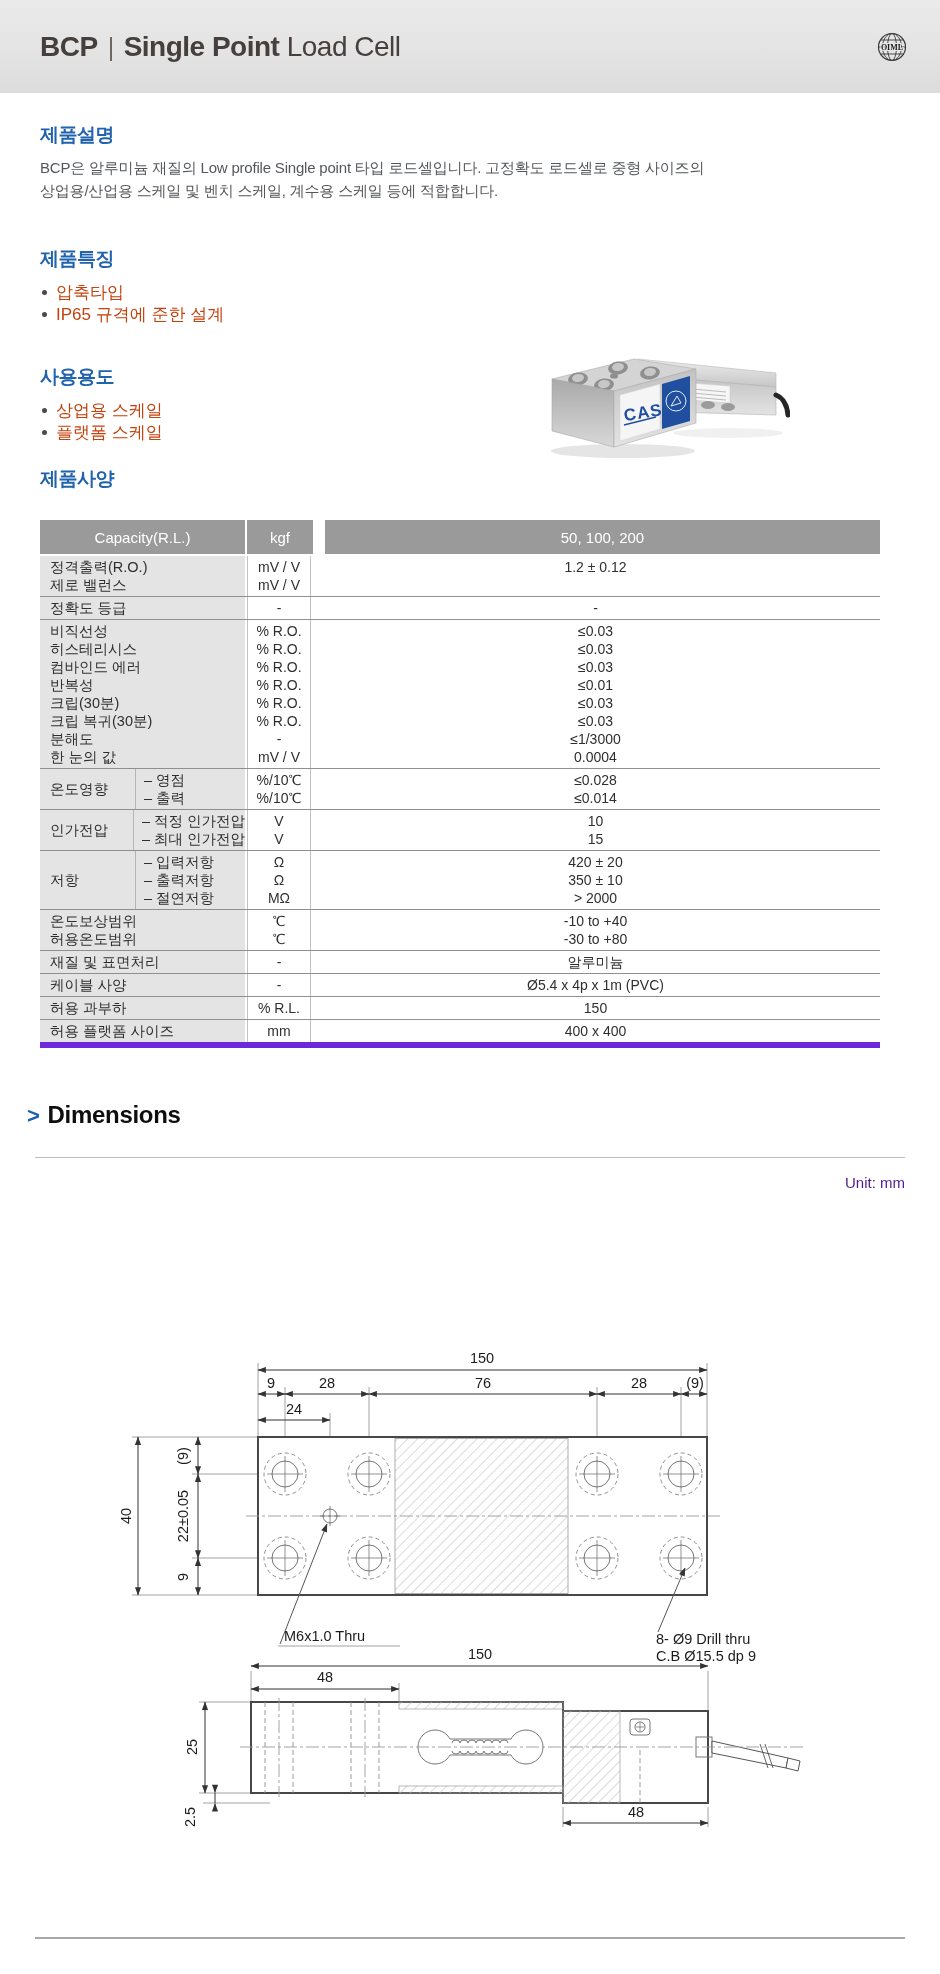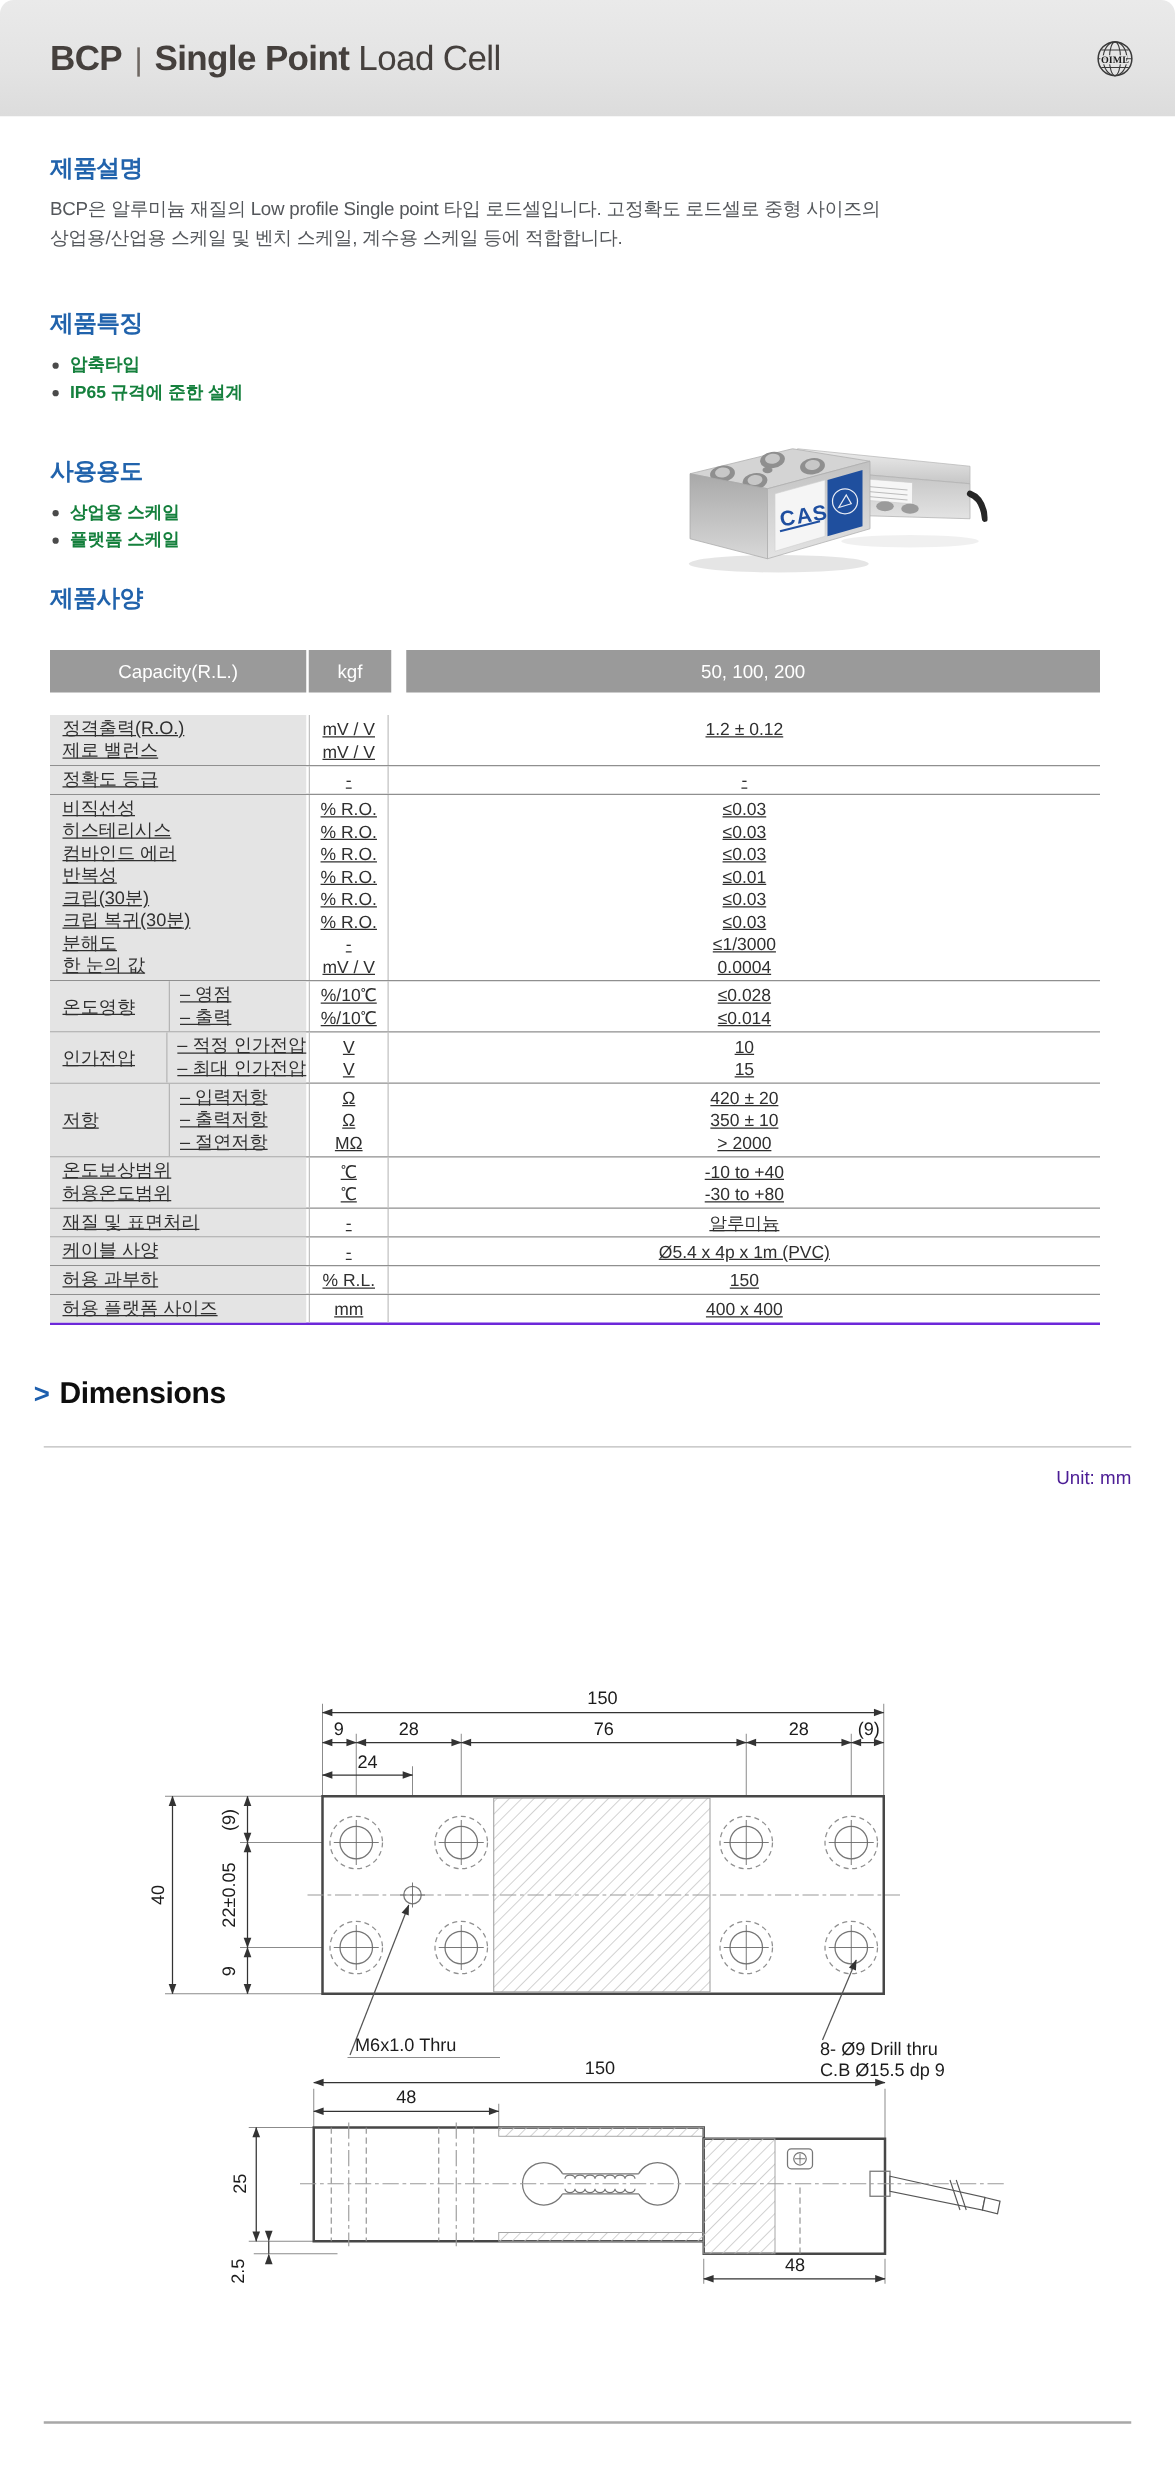--- a/index.html
+++ b/index.html
@@ -1,46 +1,46 @@
 <!DOCTYPE html>
 <html lang="ko"><head>
 <meta charset="utf-8">
 <style>
   * { margin:0; padding:0; box-sizing:border-box; }
   html,body { background:#fff; }
   body { font-family:"Liberation Sans", sans-serif; color:#333; }
-  .page { position:relative; width:940px; height:1974px; background:#fff; overflow:hidden; margin:0 auto;border-radius:11px; }
+  .page { position:relative; width:940px; height:1974px; background:#fff; overflow:hidden; margin:0 auto; }
 
   
   .topbar { position:absolute; left:0; top:0; width:940px; height:93px;
             background:linear-gradient(180deg,#eaeaea 0%,#e3e3e3 60%,#dcdcdc 100%);
             display:flex; align-items:center; justify-content:space-between; padding:0 30px 0 40px; }
   .title { font-size:28px; color:#45403d; letter-spacing:-0.5px; white-space:nowrap; }
   .title .b { font-weight:bold; }
   .title .divider { font-weight:normal; color:#6e6762; margin:0 10px; font-size:25px; }
   .title .r { font-weight:normal; }
 
   
   .sec-head { position:absolute; left:40px; font-size:19px; font-weight:bold; color:#2163ac; letter-spacing:-0.5px; }
   .body-text { position:absolute; left:40px; font-size:15px; color:#54575b; line-height:23px; letter-spacing:-0.2px; }
   ul.blist { position:absolute; left:42px; list-style:none; }
-  ul.blist li { display:flex; align-items:center; font-size:14px; color:#15803d; height:22px;font-weight:bold; }
+  ul.blist li { display:flex; align-items:center; font-size:17px; color:#c2410c; height:22px; }
   ul.blist .dot { width:5px; height:5px; border-radius:50%; background:#4a4a4a; margin-right:9px; flex:0 0 auto; }
 
   
   .photo { position:absolute; left:538px; top:323px; width:252px; height:142px; }
 
   
   .spec-table { position:absolute; left:40px; top:520px; width:840px; font-size:14.5px; color:#2f2f2f; }
   .t-head { display:flex; height:34px; }
   .t-head .hc { background:#9a9a9a; color:#fff; display:flex; align-items:center; justify-content:center; font-size:15px;text-align:right; }
   .hc1 { width:205px; margin-right:2px; }
   .hc2 { width:66px; margin-right:12px; }
   .hc3 { flex:1; }
-  .t-body { border-bottom:2px solid #6d28d9; margin-top:18px;text-decoration:underline; }
+  .t-body { border-bottom:6px solid #6d28d9; margin-top:2px; }
   .tgroup { display:flex; }
   .tgroup + .tgroup { border-top:1.5px solid #8f8f8f; }
   .col-label { width:205px; background:#e4e4e4; display:flex; }
   .col-label .plain { flex:1; padding:2px 0 2px 10px; }
   .col-label.split .gname { width:96px; padding-left:10px; display:flex; align-items:center;
                             border-right:1px solid #b5b5b5; font-size:14.5px; }
   .col-label.split .subs { flex:1; padding:2px 0 2px 8px; }
   .col-unit { width:64px; margin-left:2px; border-left:1px solid #c2c2c2; border-right:1px solid #c2c2c2;
               padding:2px 0; text-align:center; font-size:14px; }
   .col-value { flex:1; padding:2px 0; text-align:center; font-size:14px; }

